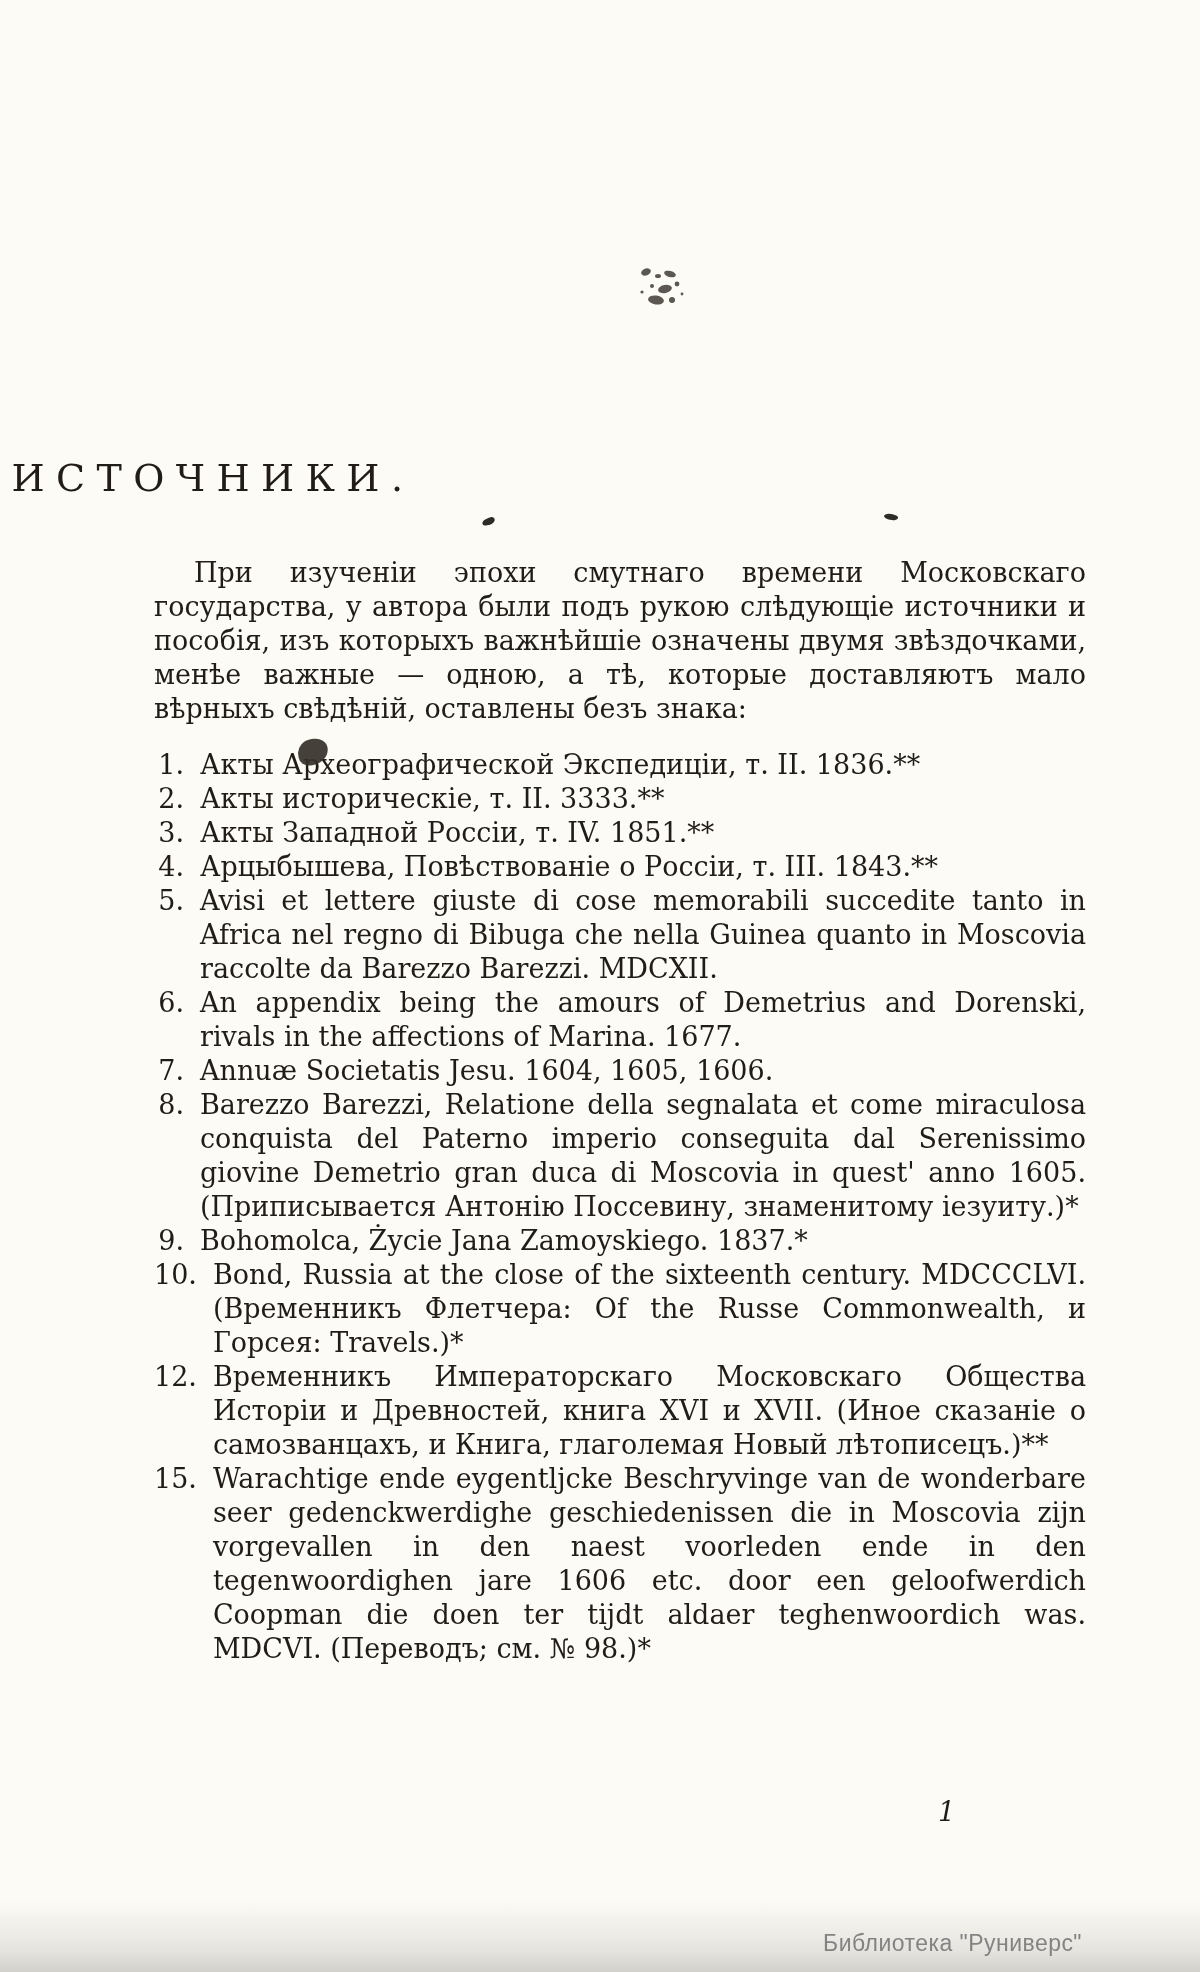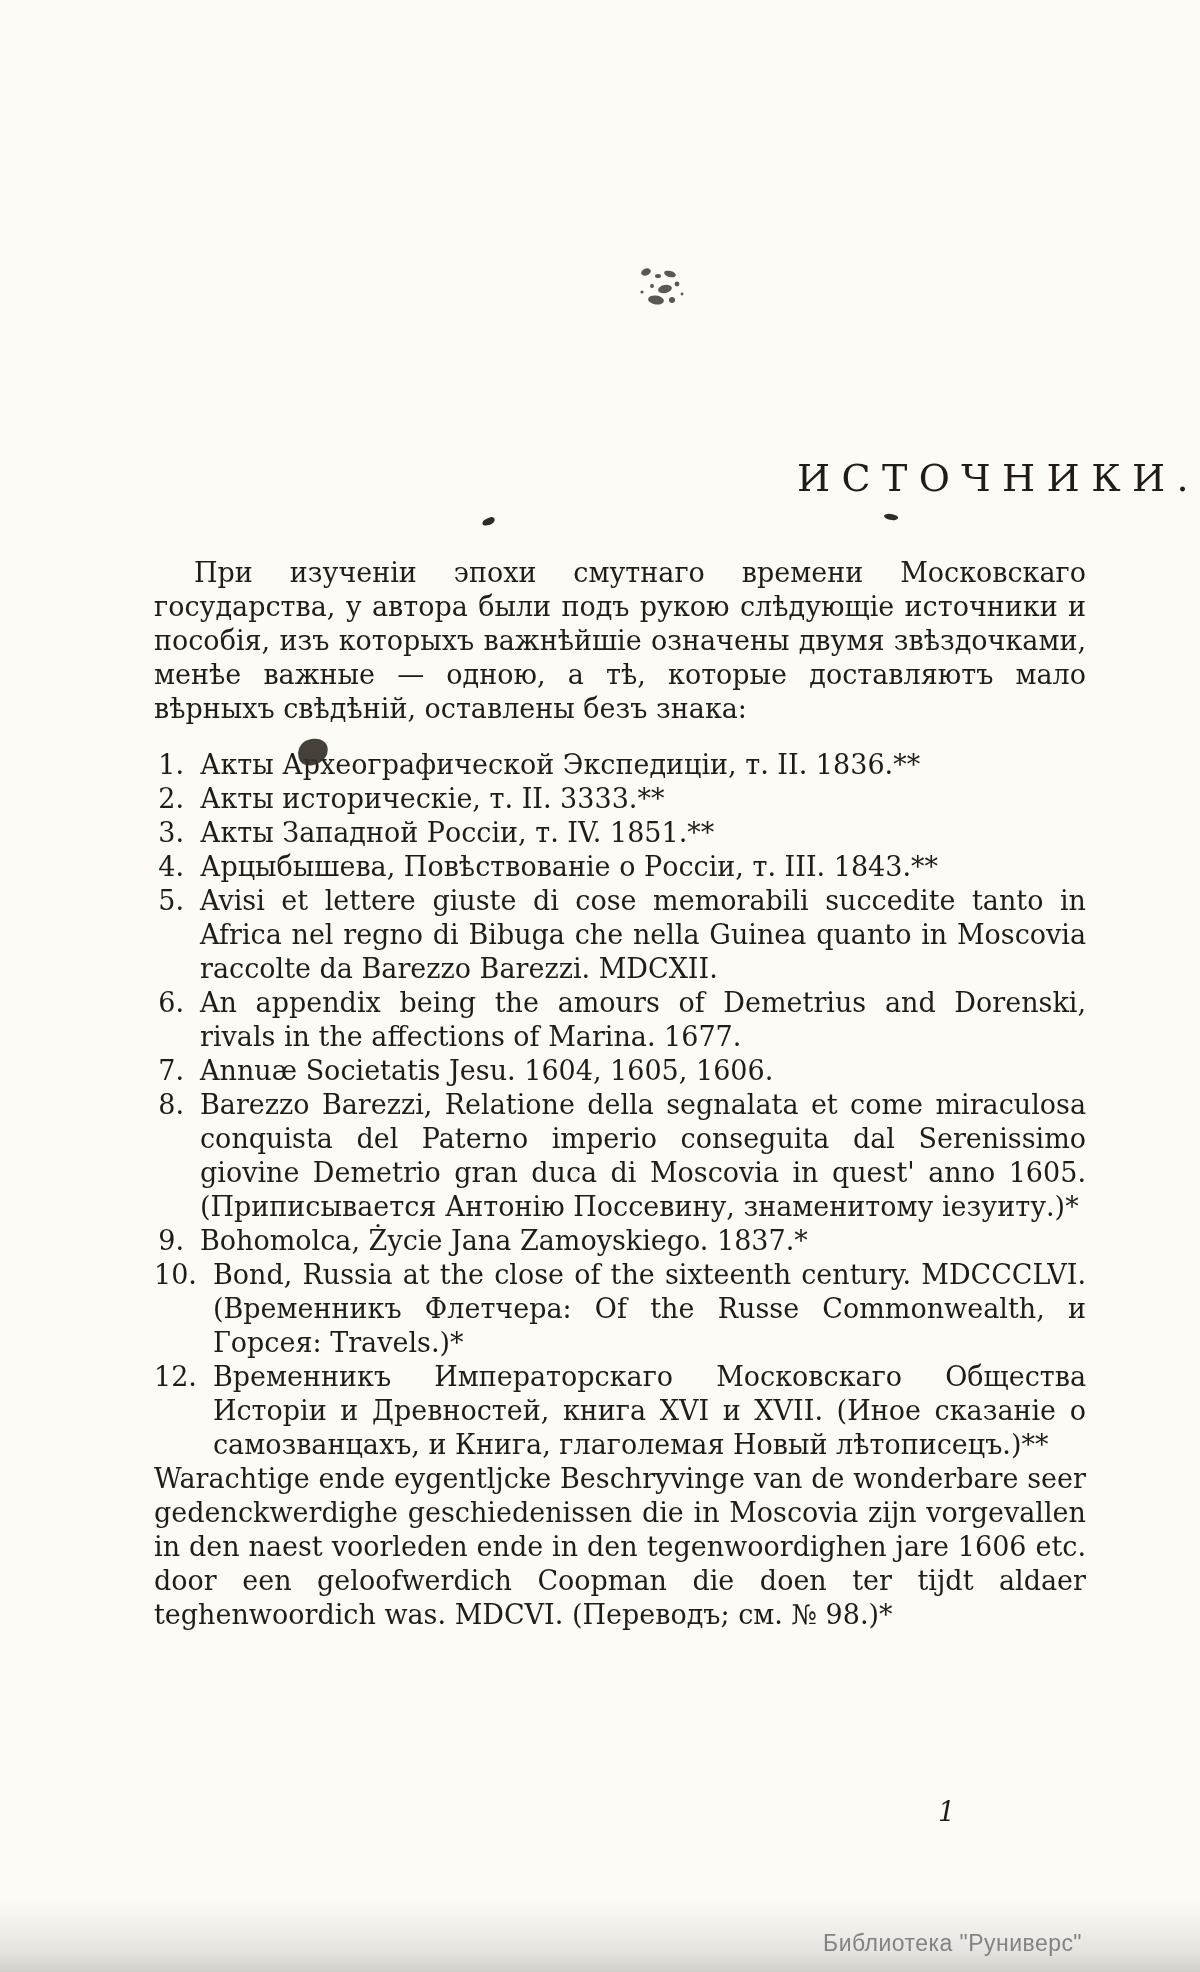--- a/index.html
+++ b/index.html
@@ -20,21 +20,21 @@
     position: absolute;
     top: 262px;
     left: 632px;
     opacity: 0.88;
   }
   .title {
     position: absolute;
     top: 456px;
     left: 0;
     width: 100%;
-    text-align: right;
+    text-align: left;
     font-size: 38px;
     letter-spacing: 0.30em;
     text-indent: 0.30em; 
     white-space: nowrap;
   }
   .speck {
     position: absolute;
     background: #2f2b25;
     border-radius: 60% 40% 55% 45%;
   }
@@ -189,20 +189,21 @@
 
 
         <li class="src">
           <span class="num">12.</span>
           <span class="txt">Временникъ Императорскаго Московскаго Общества Исторіи и Древностей, книга XVI и XVII. (Иное сказаніе о самозванцахъ, и Книга, глаголемая Новый лѣтописецъ.)**</span>
         </li>
 
 
 
         <li class="src">
+          <span class="num">15.</span>
           <span class="txt">Warachtige ende eygentljcke Beschryvinge van de wonderbare seer gedenckwerdighe geschiedenissen die in Moscovia zijn vorgevallen in den naest voorleden ende in den tegenwoordighen jare 1606 etc. door een geloofwerdich Coopman die doen ter tijdt aldaer teghenwoordich was. MDCVI. (Переводъ; см. № 98.)*</span>
         </li>
 
       </ol>
   </div>
 
   <span class="blot-item1"></span>
 
   <div class="pagenum">1</div>
 

